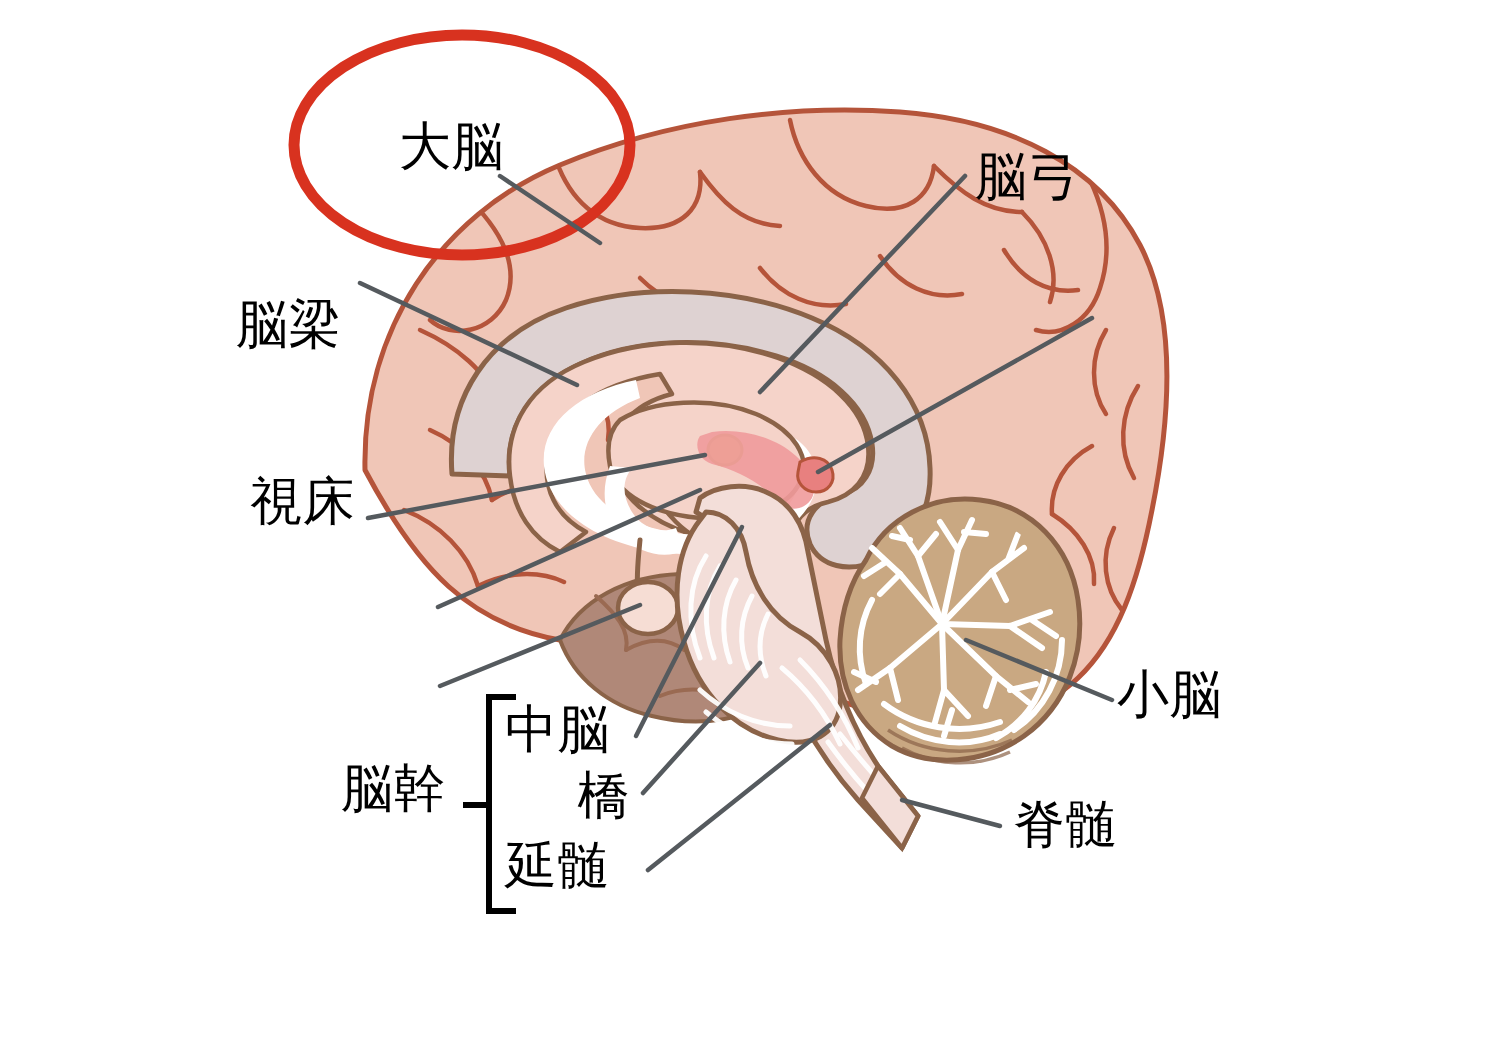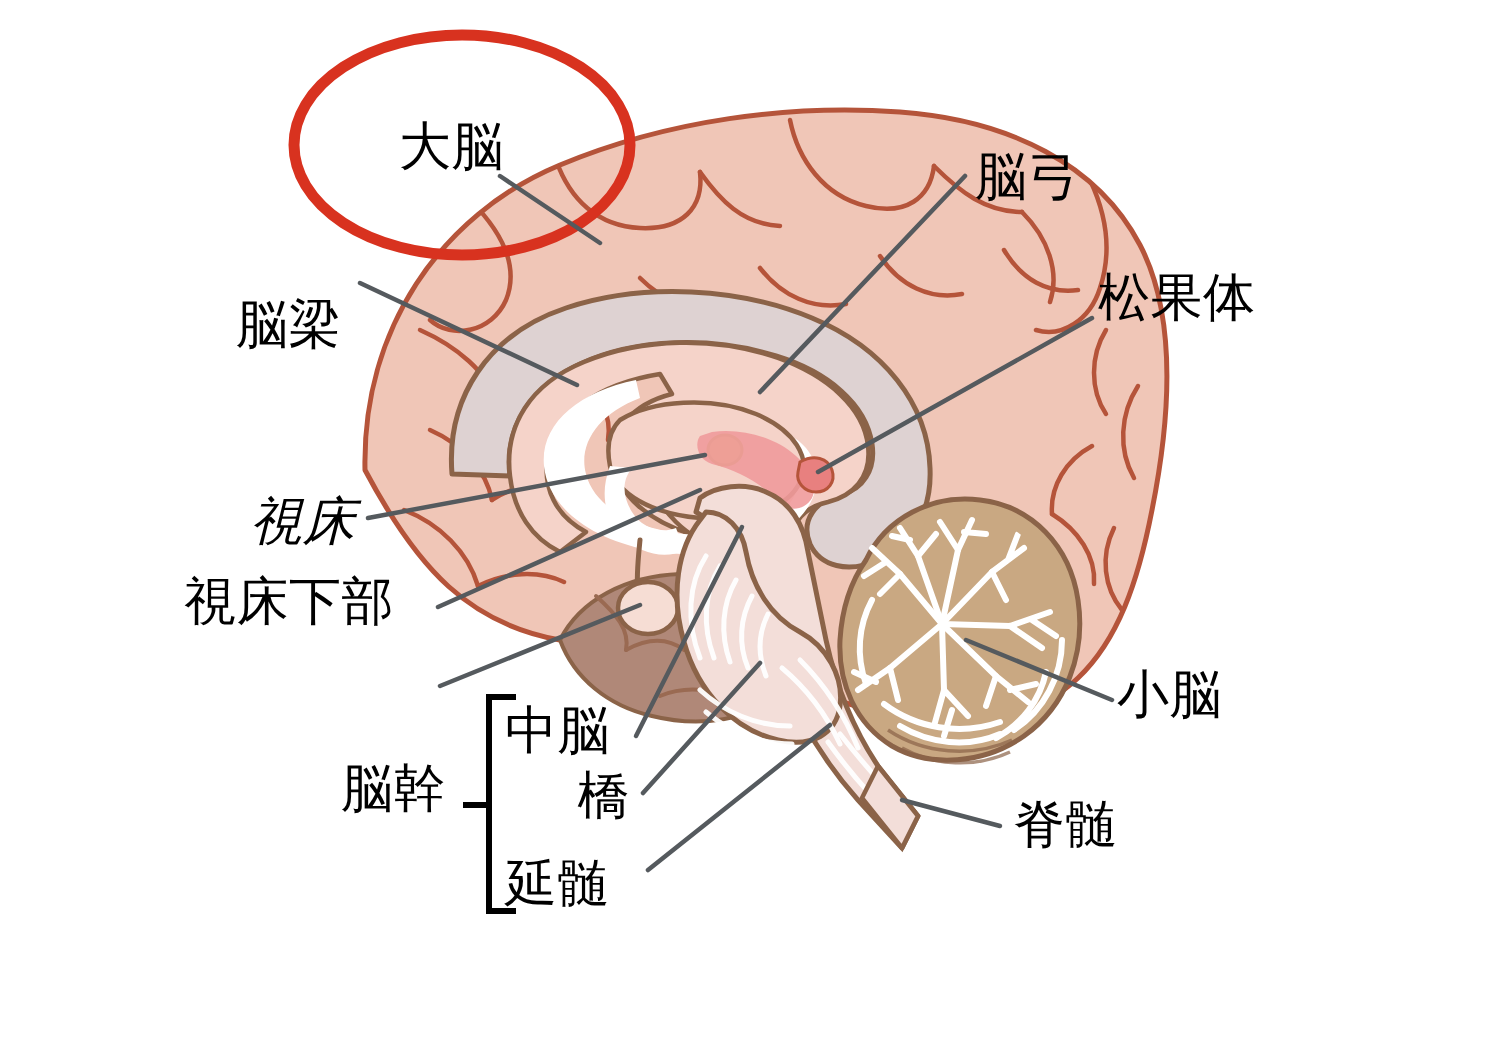--- a/index.html
+++ b/index.html
@@ -300,34 +300,32 @@
       <path d="M513 697 L489 697 L489 911 L513 911"></path>
       <path d="M489 805 L466 805"></path>
     </g>
 
   </svg>
 
   <div class="label" style="left:399px; top:119px;">大脳</div>
 
   <div class="label" style="left:236px; top:250px;margin-top:47px;">脳梁</div>
 
-  <div class="label" style="left:250px; top:494px;font-style:italic;">視床</div>
-
-  <div class="label" style="left:184px; top:574px;">視床下部</div>
+  <div class="label" style="left:250px; top:474px;">視床</div>
+
 
 
   <div class="label" style="left:341px; top:761px;text-align:right;">脳幹</div>
 
-  <div class="label" style="left:505px; top:703px;">中脳</div>
+  <div class="label" style="left:505px; top:703px;font-family:Liberation Serif, serif;">中脳</div>
 
   <div class="label r" style="left:507px; top:768px; width:123px;">橋</div>
 
-  <div class="label" style="left:505px; top:856px;">延髄</div>
+  <div class="label" style="left:505px; top:838px;">延髄</div>
 
   <div class="label" style="left:975px; top:129px;margin-top:20px;">脳弓</div>
 
-  <div class="label" style="left:1098px; top:270px;">松果体</div>
 
   <div class="label" style="left:1117px; top:672px;font-family:Liberation Mono, monospace;">小脳</div>
 
   <div class="label" style="left:1013px; top:797px;">脊髄</div>
 
 </div>
 
 </body></html>

